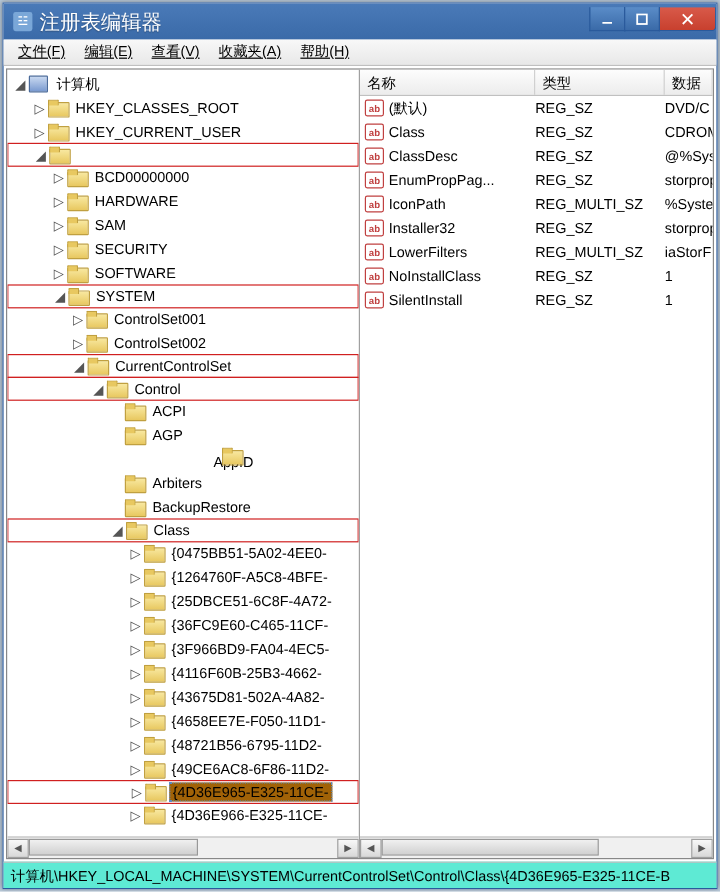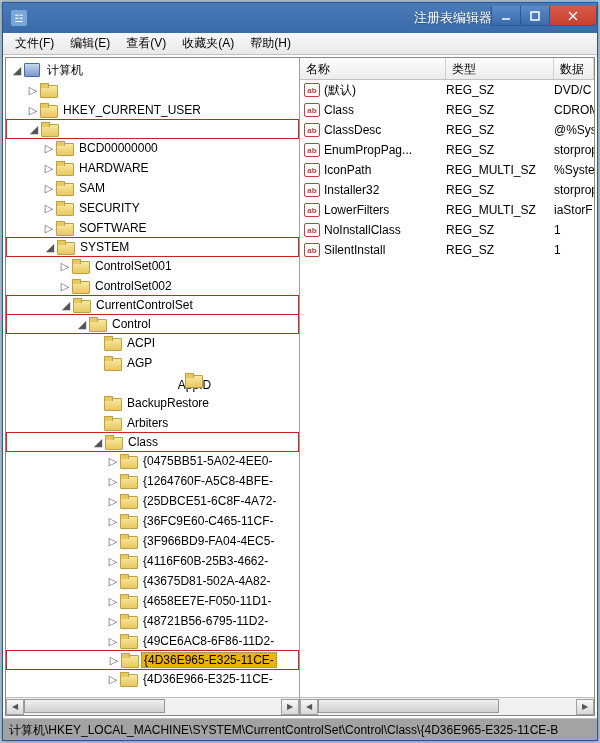--- a/index.html
+++ b/index.html
@@ -1,52 +1,52 @@
 <!DOCTYPE html>
 <html><head>
 <meta charset="utf-8">
 <style>
 * { box-sizing: border-box; margin: 0; padding: 0; font-family: "Microsoft YaHei", "Segoe UI", Tahoma, sans-serif; font-size: 12px; }
 body { background: #b8c8d8; width: 600px; height: 743px; overflow: hidden; }
 .window { width: 596px; height: 739px; margin: 2px; background: #fff; border: 1px solid #2a5a9c; box-shadow: 0 0 4px rgba(0,0,0,.4); display: flex; flex-direction: column; }
 .titlebar { height: 30px; background: linear-gradient(#4a7ab8,#3a6aa8); display: flex; align-items: center; padding: 0 0 0 8px; color: #fff; }
 .titlebar .icon { width: 16px; height: 16px; margin-right: 6px; background: #7aa7d8; border-radius: 2px; display: inline-flex; align-items: center; justify-content: center; font-size: 10px; }
-.titlebar .title { flex: 1; font-size: 13px; text-shadow: 0 1px 1px rgba(0,0,0,.3); text-align: right; }
+.titlebar .title { flex: 1; font-size: 17px; text-shadow: 0 1px 1px rgba(0,0,0,.3); }
 .win-btns { display: flex; height: 22px; margin-top: -2px; }
 .win-btn { width: 30px; height: 20px; border: 1px solid #2a5a9c; border-top: none; background: linear-gradient(#5a8cc8,#3a6aa8); display: flex; align-items: center; justify-content: center; color: #fff; margin-left: -1px; }
 .win-btn.close { width: 48px; background: linear-gradient(#d85a4a,#c8402e); border-bottom-right-radius: 4px; }
 .win-btn svg { width: 10px; height: 10px; }
 .menubar { height: 22px; background: linear-gradient(#f8f8f8,#e8e8e8); border-bottom: 1px solid #c0c0c0; display: flex; align-items: center; padding: 0 4px; }
-.menubar span { padding: 19px 8px; cursor: default; }
+.menubar span { padding: 19px 8px; cursor: default; text-decoration: underline; }
 .content { flex: 1; display: flex; border: 1px solid #888; margin: 2px; overflow: hidden; background: #fff; }
 .tree-pane { width: 294px; border-right: 1px solid #a0a0a0; overflow: hidden; position: relative; display:flex; flex-direction:column; }
 .tree-body { flex:1; overflow:hidden; padding: 2px 0; white-space: nowrap; }
 .node { display: flex; align-items: center; height: 20px; }
 .node .tw { width: 14px; text-align: center; color: #555; font-size: 11px; user-select: none; }
 .folder { width: 16px; height: 14px; margin-right: 4px; display:inline-block; position:relative; }
 .folder::before { content:""; position:absolute; left:0; top:2px; width:16px; height:11px; background: linear-gradient(#f8e8a0,#e8c860); border:1px solid #c0a040; border-radius:1px; }
 .folder::after { content:""; position:absolute; left:0; top:0; width:7px; height:4px; background:#e8c860; border:1px solid #c0a040; border-bottom:none; border-radius:1px 1px 0 0; }
 .comp-icon { width:16px; height:14px; margin-right:4px; background:linear-gradient(#c8d8f0,#7a9ad0); border:1px solid #4a6a9a; border-radius:1px; }
 .label { padding: 1px 3px; }
-.selected .label { background:#eab308; border:1px dotted #5a8cc8; padding:0 2px; }
+.selected .label { background:#a16207; border:1px dotted #5a8cc8; padding:0 2px; }
 .hl { border:1px solid #d02020; position:relative; margin:-1px 0; }
 .list-pane { flex: 1; overflow: hidden; display:flex; flex-direction:column; }
 .list-head { height: 22px; background: linear-gradient(#fdfdfd,#ececec); border-bottom: 1px solid #c0c0c0; display: flex; }
 .list-head .col { border-right: 1px solid #d0d0d0; padding: 3px 6px; }
 .list-body { flex:1; overflow:hidden; }
 .row { display: flex; height: 20px; align-items: center; justify-content: space-between; }
 .val-icon { width: 16px; height: 14px; margin: 0 4px; background: #fff; border:1px solid #c04040; border-radius:2px; display:flex; align-items:center; justify-content:center; font-size:8px; color:#c04040; font-weight:bold; }
 .col-n { width: 122px; overflow:hidden; text-overflow:ellipsis; }
 .col-t { width: 108px; }
 .col-d { flex:1; overflow:hidden; }
 .hscroll { height: 18px; background: #f0f0f0; border-top: 1px solid #c0c0c0; display:flex; align-items:center; }
 .hscroll .btn { width:18px; height:16px; background:linear-gradient(#f8f8f8,#d8d8d8); border:1px solid #a0a0a0; display:flex; align-items:center; justify-content:center; font-size:8px; color:#555; }
 .hscroll .track { flex:1; height:16px; position:relative; }
 .hscroll .thumb { position:absolute; left:0; top:0; height:14px; background:linear-gradient(#f0f0f0,#d0d0d0); border:1px solid #989898; }
-.statusbar { height: 22px; background: #a3a3a3; border-top:1px solid #c0c0c0; padding: 3px 6px; white-space:nowrap; overflow:hidden; }
+.statusbar { height: 22px; background: #5eead4; border-top:1px solid #c0c0c0; padding: 3px 6px; white-space:nowrap; overflow:hidden; }
 </style>
 </head>
 <body>
 
 <div class="window">
   <div class="titlebar">
     <span class="icon">☳</span>
     <span class="title">注册表编辑器</span>
     <div class="win-btns">
       <div class="win-btn">
@@ -80,20 +80,21 @@
     <div class="tree-pane">
       <div class="tree-body" id="tree">
           <div class="node" style="padding-left: 4px;">
             <span class="tw">◢</span>
             <span class="comp-icon"></span>
             <span class="label">计算机</span>
           </div>
           <div class="node" style="padding-left: 20px;">
             <span class="tw">▷</span>
             <span class="folder"></span>
+            <span class="label">HKEY_CLASSES_ROOT</span>
           </div>
           <div class="node" style="padding-left: 20px;">
             <span class="tw">▷</span>
             <span class="folder"></span>
             <span class="label">HKEY_CURRENT_USER</span>
           </div>
           <div class="node hl" style="padding-left: 20px;">
             <span class="tw">◢</span>
             <span class="folder"></span>
           </div>
@@ -158,26 +159,26 @@
             <span class="label">AGP</span>
           </div>
           <div class="node" style="padding-left: 84px; flex-direction: column;">
             <span class="tw"></span>
             <span class="folder"></span>
             <span class="label">AppID</span>
           </div>
           <div class="node" style="padding-left: 84px;">
             <span class="tw"></span>
             <span class="folder"></span>
+            <span class="label">Arbiters</span>
+          </div>
+          <div class="node" style="padding-left: 84px;">
+            <span class="tw"></span>
+            <span class="folder"></span>
             <span class="label">BackupRestore</span>
-          </div>
-          <div class="node" style="padding-left: 84px;">
-            <span class="tw"></span>
-            <span class="folder"></span>
-            <span class="label">Arbiters</span>
           </div>
           <div class="node hl" style="padding-left: 84px;">
             <span class="tw">◢</span>
             <span class="folder"></span>
             <span class="label">Class</span>
           </div>
           <div class="node" style="padding-left: 100px;">
             <span class="tw">▷</span>
             <span class="folder"></span>
             <span class="label">{0475BB51-5A02-4EE0-</span>

